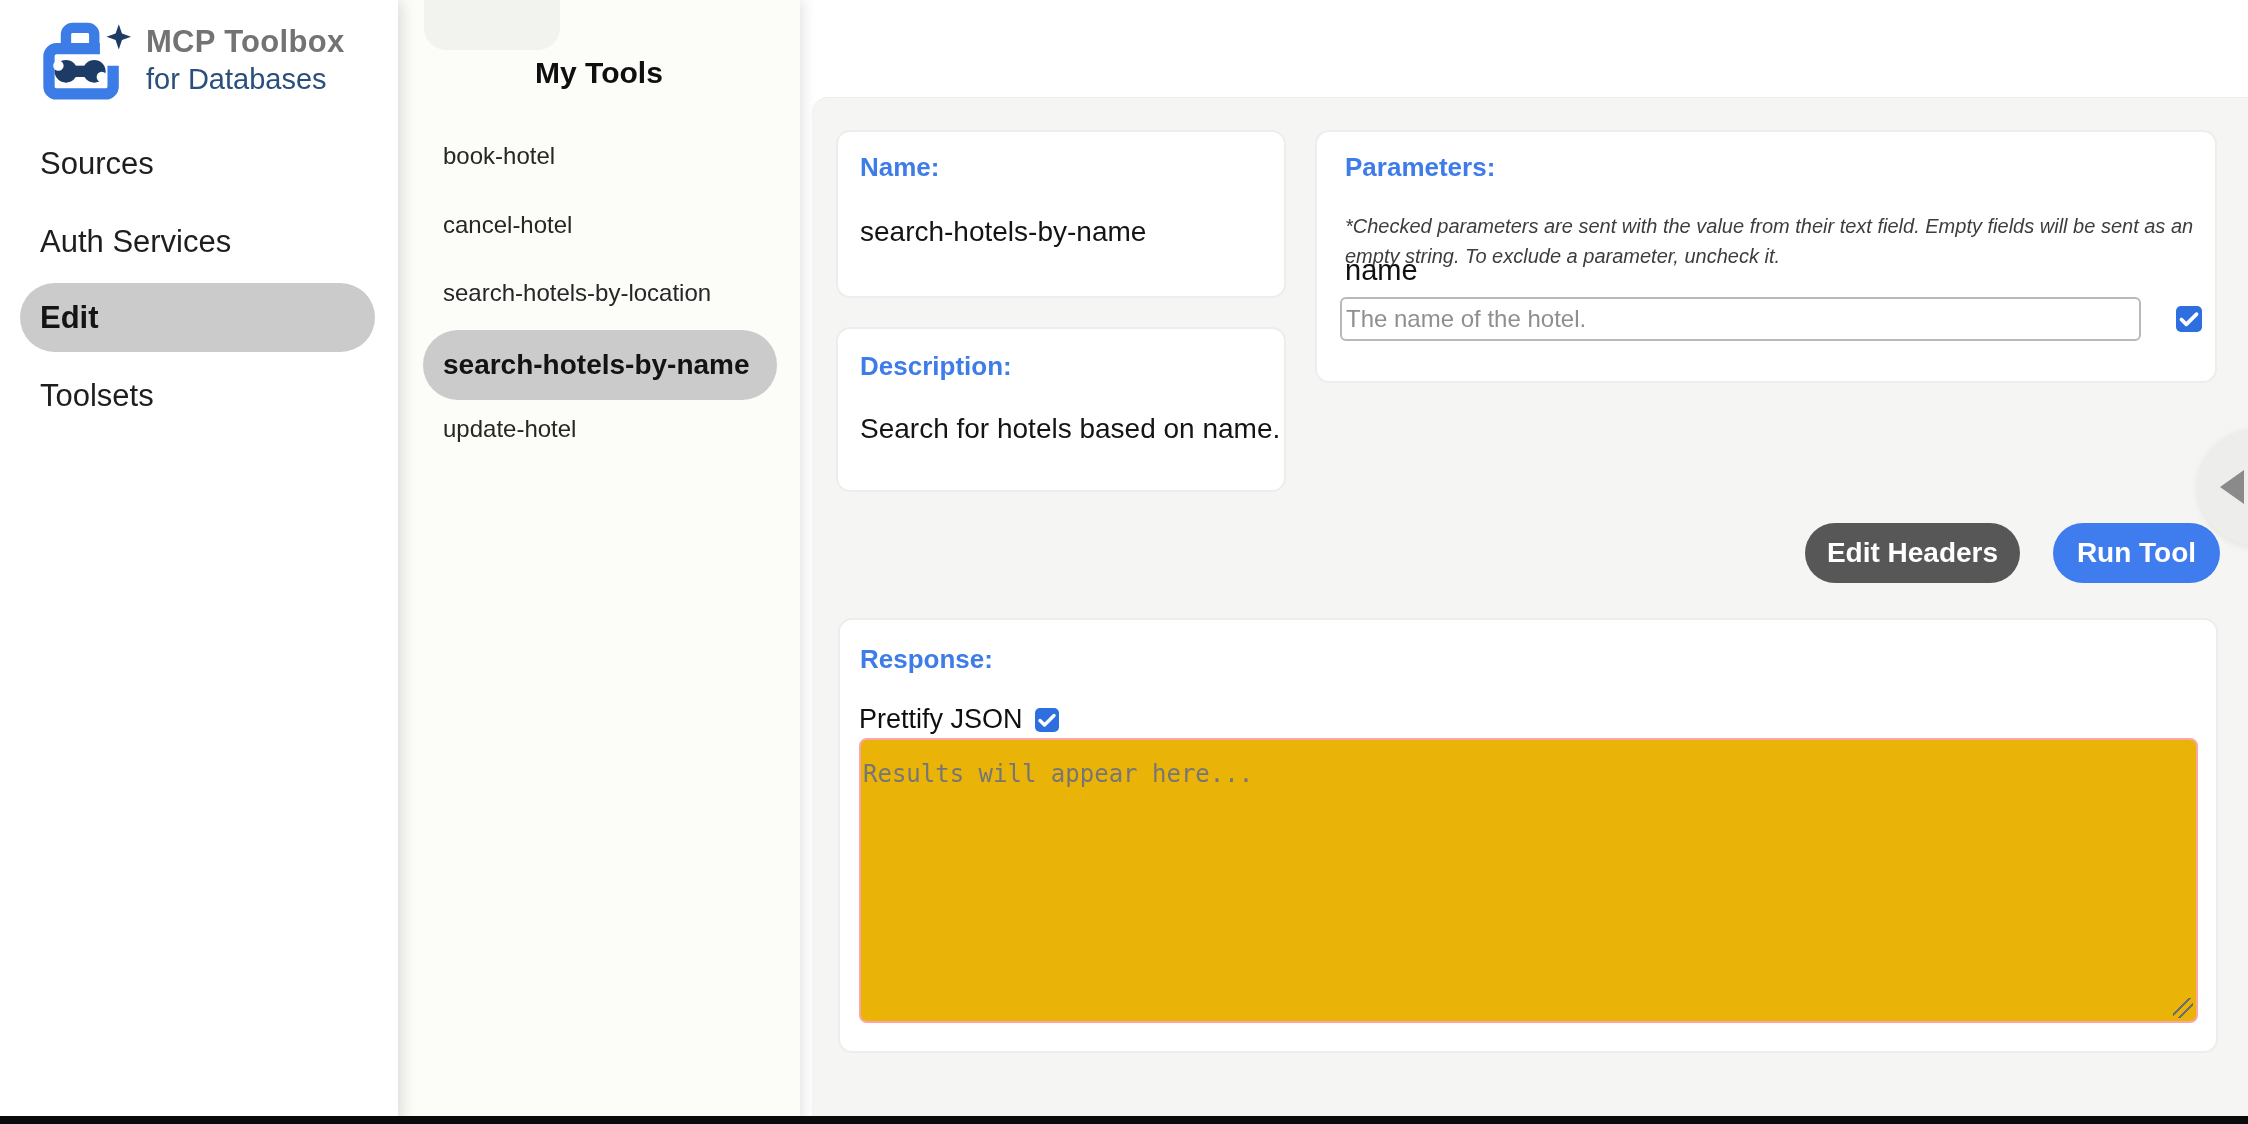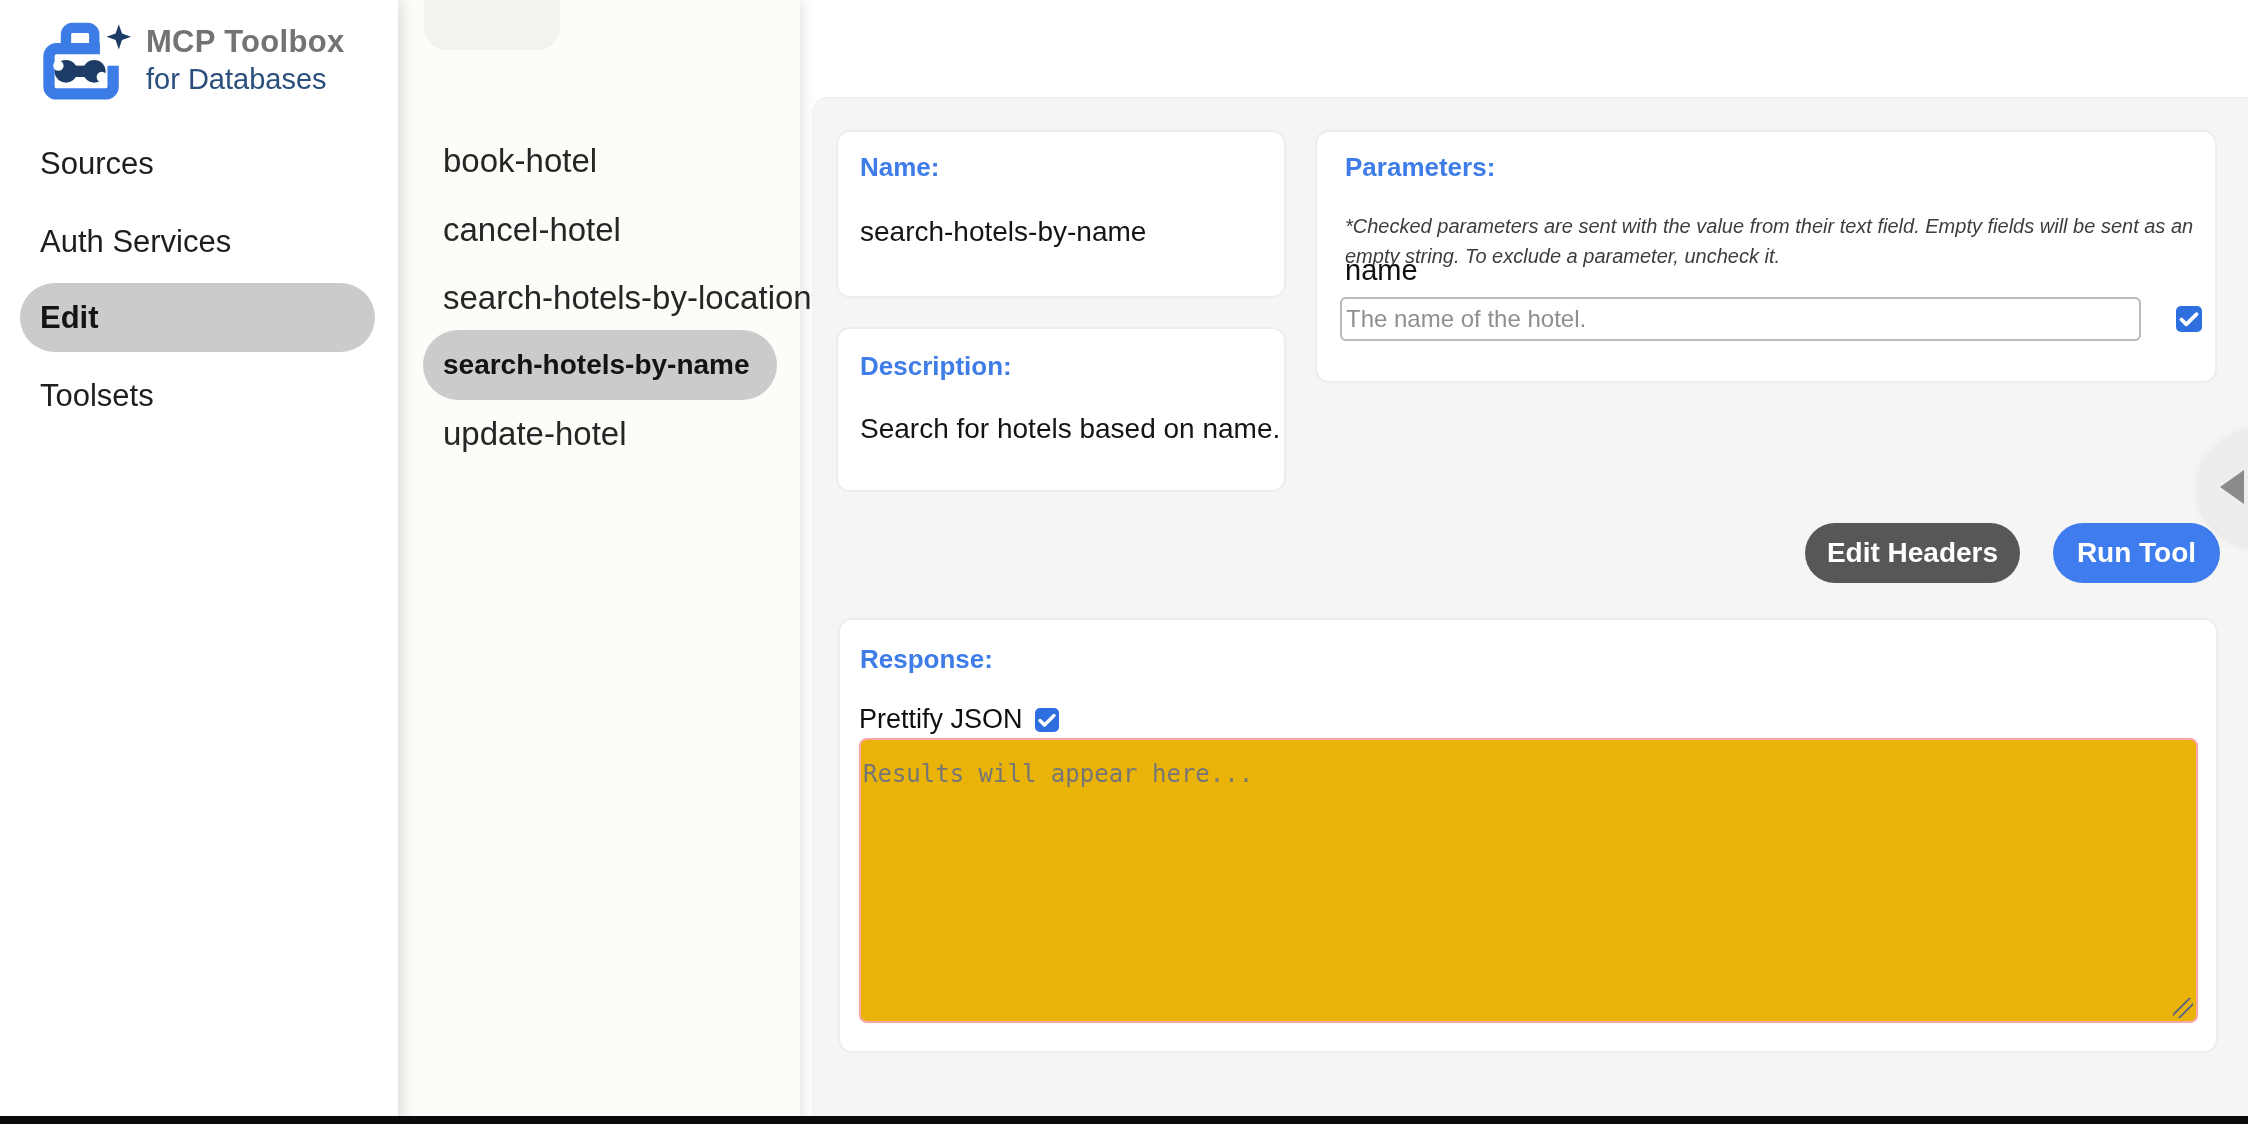--- a/index.html
+++ b/index.html
@@ -45,21 +45,21 @@
   }
   .ghost-pill {
     position: absolute; left: 26px; top: -18px; width: 136px; height: 68px;
     background: #f2f2ee; border-radius: 22px;
   }
   .tools-title {
     position: absolute; left: 0; top: 56px; width: 100%;
     text-align: center; font-size: 30px; font-weight: bold; color: #0f0f0f;
   }
   .tool-item {
-    position: absolute; left: 45px; font-size: 33px; color: #262626; white-space: nowrap;
+    position: absolute; left: 45px; font-size: 24px; color: #262626; white-space: nowrap;
   }
   .tool-pill {
     position: absolute; left: 25px; top: 330px; width: 354px; height: 70px;
     background: #cbcbcb; border-radius: 35px;
     display: flex; align-items: center; padding-left: 20px;
   }
   .tool-pill .tool-pill-label { font-size: 28px; font-weight: bold; color: #131313; white-space: nowrap; }
 
   
   .main-white { position: absolute; left: 800px; top: 0; right: 0; height: 1124px; background: #ffffff; z-index: 1; }
@@ -174,20 +174,21 @@
   <div class="nav-item" style="top:146px;">Sources</div>
   <div class="nav-item" style="top:224px;">Auth Services</div>
   <div class="nav-pill">
     <span class="nav-pill-label">Edit</span>
   </div>
   <div class="nav-item" style="top:378px;">Toolsets</div>
 </aside>
 
 <section class="tools-panel">
   <div class="ghost-pill"></div>
+  <h2 class="tools-title">My Tools</h2>
 
   <div class="tool-item" style="top:142px;">book-hotel</div>
   <div class="tool-item" style="top:211px;">cancel-hotel</div>
   <div class="tool-item" style="top:279px;">search-hotels-by-location</div>
   <div class="tool-pill">
     <span class="tool-pill-label">search-hotels-by-name</span>
   </div>
   <div class="tool-item" style="top:415px;">update-hotel</div>
 </section>
 

